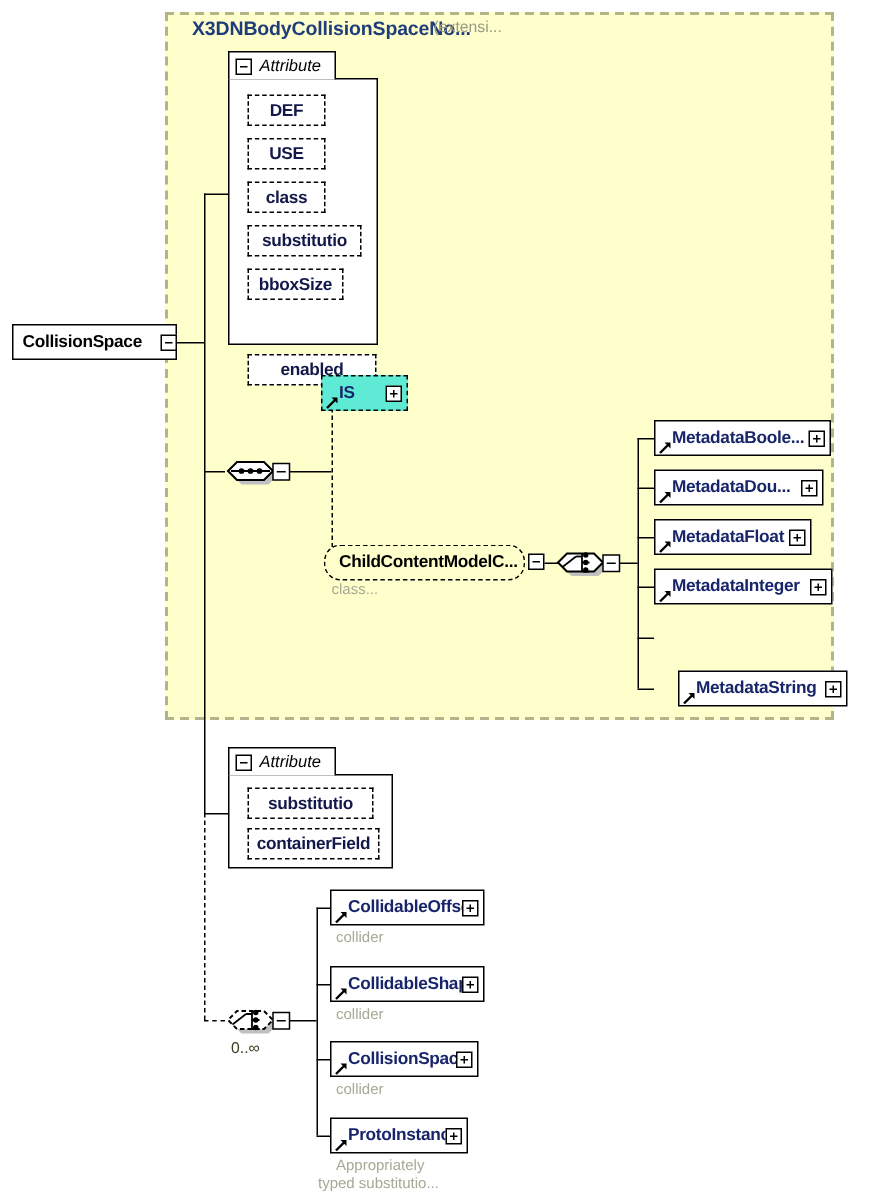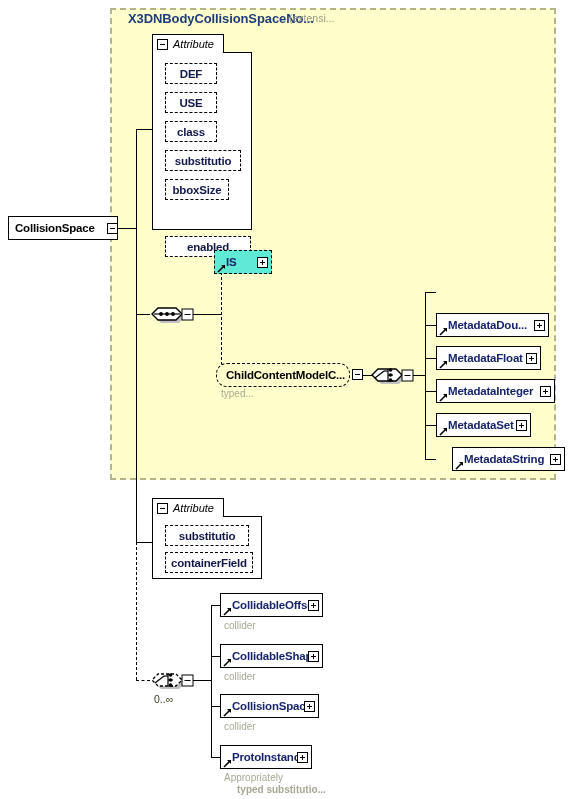--- a/index.html
+++ b/index.html
@@ -324,21 +324,21 @@
         <i class="v"></i>
       </span>
   </div>
 
   <div class="node rounded shadowed" style="left:216px; top:363px; width:134px;">
     <span class="node-label" style="padding-left:9px;">ChildContentModelC...</span>
   </div>
   <span class="ctrl" style="left:352px; top:369px;">
       <i class="h"></i>
     </span>
-  <div class="annot" style="left:221px; top:388px;">typed...</div>
+  <div class="annot" style="left:221px; top:388px;">class...</div>
 
   <div class="line-h" style="left:363px; top:375px; width:10px;"></div>
 
   <div class="compositor" style="left:370px; top:362px;">
     <svg width="46" height="26" viewBox="0 0 46 26">
       <polygon points="8,19 2,13 8,7 26,7 32,13 26,19" fill="#c0c0c0" stroke="none" transform="translate(3,3)"></polygon>
       <polygon points="8,19 2,13 8,7 26,7 32,13 26,19" fill="#ffffff" stroke="#000000" stroke-width="1.4"></polygon>
       <line x1="5" y1="16" x2="14" y2="9" stroke="#000000" stroke-width="1.2"></line>
       <line x1="14" y1="9" x2="18" y2="9" stroke="#000000" stroke-width="1.2"></line>
       <line x1="18" y1="7" x2="18" y2="19" stroke="#000000" stroke-width="1.2"></line>
@@ -355,20 +355,31 @@
 
   <div class="line-h" style="left:413px; top:375px; width:12px;"></div>
   <div class="line-v" style="left:425px; top:292px; height:167px;"></div>
   <div class="line-h" style="left:425px; top:292px; width:11px;"></div>
   <div class="line-h" style="left:425px; top:325px; width:11px;"></div>
   <div class="line-h" style="left:425px; top:358px; width:11px;"></div>
   <div class="line-h" style="left:425px; top:391px; width:11px;"></div>
   <div class="line-h" style="left:425px; top:425px; width:11px;"></div>
   <div class="line-h" style="left:425px; top:459px; width:11px;"></div>
 
+  <div class="node shadowed" style="left:436px; top:280px; width:118px;">
+    <svg class="subarrow" viewBox="0 0 9 9">
+      <line x1="1" y1="8" x2="7" y2="2" stroke="#000000" stroke-width="1.6"></line>
+      <polygon points="8,1 8,5 4,1" fill="#000000"></polygon>
+    </svg>
+    <span class="node-label blue" style="padding-left:11px;">MetadataBoole...</span>
+    <span class="ctrl" style="right:3px; top:6px;">
+        <i class="h"></i>
+        <i class="v"></i>
+      </span>
+  </div>
 
   <div class="node shadowed" style="left:436px; top:313px; width:113px;">
     <svg class="subarrow" viewBox="0 0 9 9">
       <line x1="1" y1="8" x2="7" y2="2" stroke="#000000" stroke-width="1.6"></line>
       <polygon points="8,1 8,5 4,1" fill="#000000"></polygon>
     </svg>
     <span class="node-label blue" style="padding-left:11px;">MetadataDou...</span>
     <span class="ctrl" style="right:3px; top:6px;">
         <i class="h"></i>
         <i class="v"></i>
@@ -392,31 +403,20 @@
       <line x1="1" y1="8" x2="7" y2="2" stroke="#000000" stroke-width="1.6"></line>
       <polygon points="8,1 8,5 4,1" fill="#000000"></polygon>
     </svg>
     <span class="node-label blue" style="padding-left:11px;">MetadataInteger</span>
     <span class="ctrl" style="right:3px; top:6px;">
         <i class="h"></i>
         <i class="v"></i>
       </span>
   </div>
 
-  <div class="node shadowed" style="left:436px; top:413px; width:95px;">
-    <svg class="subarrow" viewBox="0 0 9 9">
-      <line x1="1" y1="8" x2="7" y2="2" stroke="#000000" stroke-width="1.6"></line>
-      <polygon points="8,1 8,5 4,1" fill="#000000"></polygon>
-    </svg>
-    <span class="node-label blue" style="padding-left:11px;">MetadataSet</span>
-    <span class="ctrl" style="right:3px; top:6px;">
-        <i class="h"></i>
-        <i class="v"></i>
-      </span>
-  </div>
 
   <div class="node shadowed" style="left:452px; top:447px; width:113px;">
     <svg class="subarrow" viewBox="0 0 9 9">
       <line x1="1" y1="8" x2="7" y2="2" stroke="#000000" stroke-width="1.6"></line>
       <polygon points="8,1 8,5 4,1" fill="#000000"></polygon>
     </svg>
     <span class="node-label blue" style="padding-left:11px;">MetadataString</span>
     <span class="ctrl" style="right:3px; top:6px;">
         <i class="h"></i>
         <i class="v"></i>
@@ -508,15 +508,15 @@
       <line x1="1" y1="8" x2="7" y2="2" stroke="#000000" stroke-width="1.6"></line>
       <polygon points="8,1 8,5 4,1" fill="#000000"></polygon>
     </svg>
     <span class="node-label blue" style="padding-left:11px;">ProtoInstance</span>
     <span class="ctrl" style="right:3px; top:6px;">
         <i class="h"></i>
         <i class="v"></i>
       </span>
   </div>
   <div class="annot" style="left:224px; top:772px;">Appropriately</div>
-  <div class="annot" style="left:237px; top:784px;font-weight:bold;">typed substitutio...</div>
+  <div class="annot" style="left:212px; top:784px;">typed substitutio...</div>
 
 </div>
 
 </body></html>

